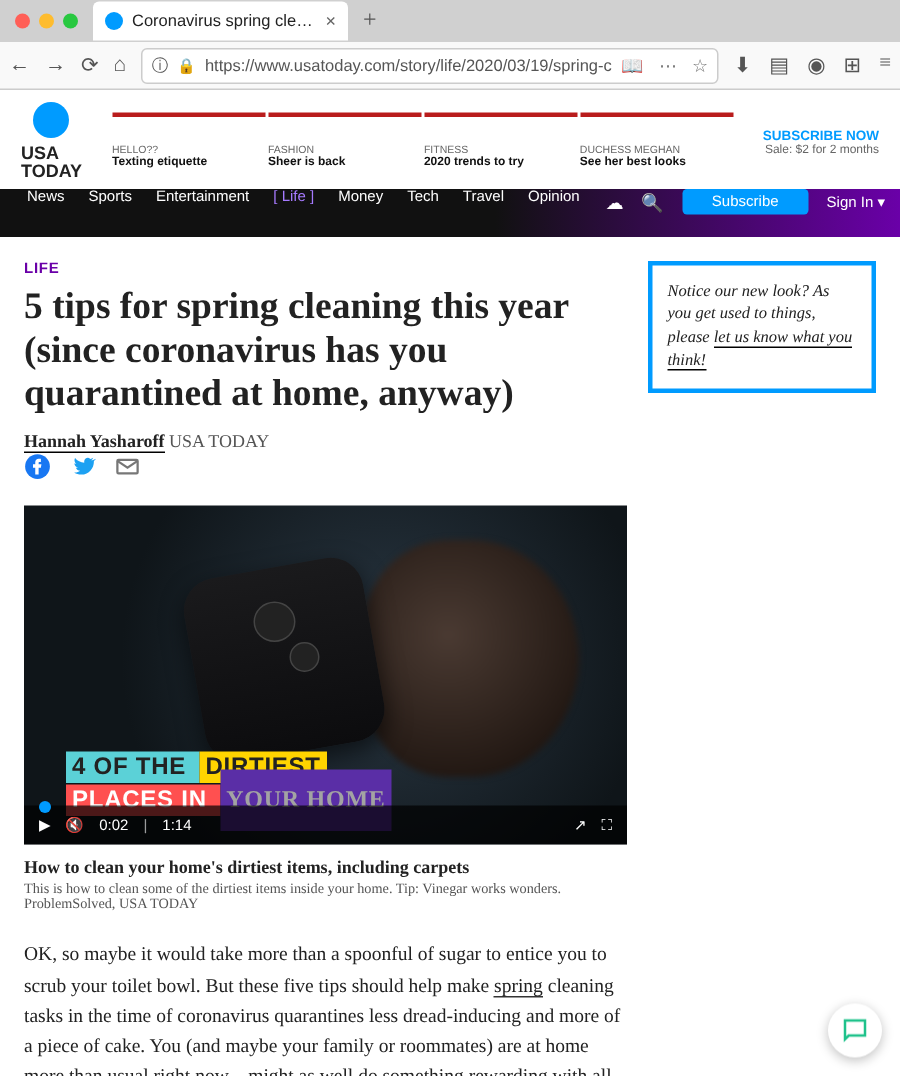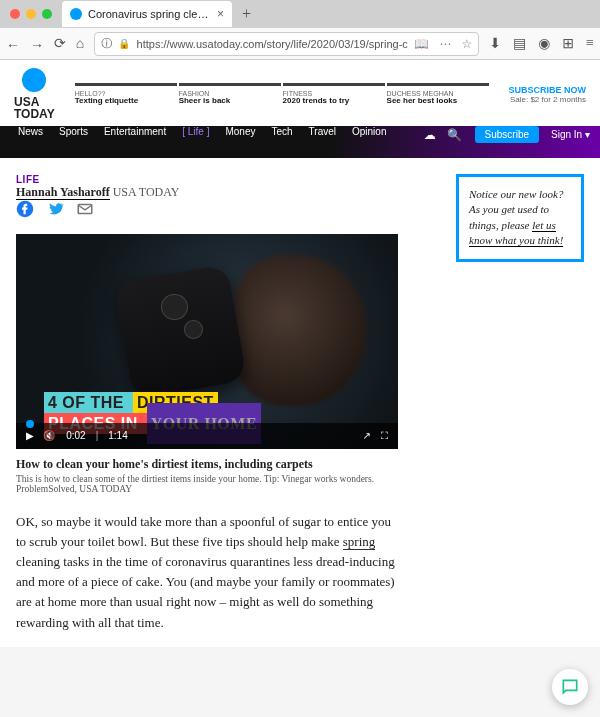--- a/index.html
+++ b/index.html
@@ -22,33 +22,33 @@
 .url-text { white-space: nowrap; overflow: hidden; flex: 1; }
 .url-actions { display: flex; gap: 10px; color: #777; font-size: 12px; }
 .toolbar-right { display: flex; gap: 12px; color: #555; font-size: 14px; }
 
 .page { background: #fff; }
 .site-header { display: flex; align-items: center; padding: 8px 14px 6px; gap: 20px; font-family: Arial, sans-serif; }
 .logo { display: flex; align-items: center; gap: 4px; flex-direction: column; }
 .logo-circle { width: 24px; height: 24px; border-radius: 50%; background: #009bff; }
 .logo-text { font-weight: bold; font-size: 12px; line-height: 1; color: #222; }
 .promo-row { display: flex; gap: 2px; flex: 1; font-size: 8px; }
-.promo { flex: 1; border-top: 3px solid #404040; padding-top: 4px; }
+.promo { flex: 1; border-top: 3px solid #b91c1c; padding-top: 19px; }
 .promo .eyebrow { color: #666; text-transform: uppercase; font-size: 7px; }
 .promo .headline { font-weight: bold; color: #111; line-height: 1.1; }
 .subscribe-now { font-family: Arial, sans-serif; color: #009bff; font-size: 9px; font-weight: bold; text-align: right; }
 .subscribe-now .sub { color: #666; font-weight: normal; font-size: 8px; }
 
 .nav-bar { background: linear-gradient(90deg, #111 0%, #111 55%, #6a00a8 100%); display: flex; align-items: flex-start; padding: 0 10px; height: 32px; font-family: Arial, sans-serif; }
 .nav-bar a { color: #fff; font-size: 10px; padding: 0 8px; text-decoration: none; }
 .nav-bar a.active { color: #a67aff; }
 .nav-bar a.active::before { content: "[ "; } .nav-bar a.active::after { content: " ]"; }
 .nav-spacer { flex: 1; }
 .nav-icons { display: flex; gap: 12px; color: #fff; font-size: 12px; align-items: center; }
-.sub-pill { background: #009bff; color: #fff; border-radius: 3px; padding: 3px 10px; font-size: 10px; }
+.sub-pill { background: #009bff; color: #fff; border-radius: 3px; padding: 3px 20px; font-size: 10px; }
 .signin { color: #fff; font-size: 10px; }
 
 .content { display: flex; padding: 16px 16px 0; gap: 14px; }
 .article { flex: 1; }
 .section-label { font-family: Arial, sans-serif; font-size: 10px; font-weight: bold; color: #6a00a8; letter-spacing: 0.5px; }
 h1 { font-family: Georgia, serif; font-size: 25px; font-weight: bold; line-height: 1.15; margin: 6px 0 10px; }
 .byline { font-size: 12px; }
 .byline .author { font-weight: bold; border-bottom: 1px solid #000; }
 .byline .outlet { color: #555; }
 .pubdate { font-size: 9px; color: #555; margin: 3px 0 8px; }
@@ -67,21 +67,21 @@
 .ot2 .seg-a{background:#ff5050;color:#fff;padding:2px 4px;} .ot2 .seg-b{background:#5a2ea6;color:#a3a3a3;padding:12px 4px;font-family:Liberation Serif, serif;}
 .video-controls { position: absolute; bottom: 0; left: 0; right: 0; height: 26px; background: rgba(0,0,0,.7); display: flex; align-items: center; padding: 0 10px; gap: 10px; color: #fff; font-family: Arial, sans-serif; font-size: 10px; }
 .progress-dot { position: absolute; top: -3px; left: 10px; width: 8px; height: 8px; border-radius: 50%; background: #009bff; }
 .vc-spacer { flex: 1; }
 .video-caption { font-weight: bold; font-size: 12px; margin-top: 8px; }
 .video-sub { font-size: 9.5px; color: #555; margin: 2px 0 18px; }
 
 .body p { font-size: 13px; line-height: 1.55; margin: 0 0 14px; }
 .body p .link { border-bottom: 1px solid #333; }
 
-.callout { border: 3px solid #009bff; padding: 10px; width: 128px; align-self: flex-start; font-style: italic; font-size: 11px; line-height: 1.4; margin-left: 44px; }
+.callout { border: 3px solid #009bff; padding: 10px; width: 152px; align-self: flex-start; font-style: italic; font-size: 11px; line-height: 1.4; }
 .callout .link { border-bottom: 1px solid #000; }
 
 .chat-fab { position: fixed; right: 12px; bottom: 12px; width: 36px; height: 36px; border-radius: 50%; background: #fff; box-shadow: 0 2px 8px rgba(0,0,0,.25); display: flex; align-items: center; justify-content: center; }
 .chat-fab svg { width: 20px; height: 20px; }
 </style>
 </head>
 <body>
 
 <div class="browser-chrome">
   <div class="tab-strip">
@@ -170,20 +170,21 @@
       <span>☁</span>
       <span>🔍</span>
       <span class="sub-pill">Subscribe</span>
       <span class="signin"><span>Sign In</span> ▾</span>
     </div>
   </div>
 
   <div class="content">
     <div class="article">
       <div class="section-label">LIFE</div>
+      <h1>5 tips for spring cleaning this year (since coronavirus has you quarantined at home, anyway)</h1>
       <div class="byline">
         <span class="author">Hannah Yasharoff</span>
         <span class="outlet">USA TODAY</span>
       </div>
       <div class="share-row">
         <span><svg viewBox="0 0 24 24">
               <circle cx="12" cy="12" r="11" fill="#1877f2"></circle>
               <path d="M13 8h2V5h-2c-1.7 0-3 1.3-3 3v2H8v3h2v6h3v-6h2l.5-3H13V8.5c0-.3.2-.5.5-.5" fill="#fff"></path>
             </svg></span>
         <span><svg viewBox="0 0 24 24">

